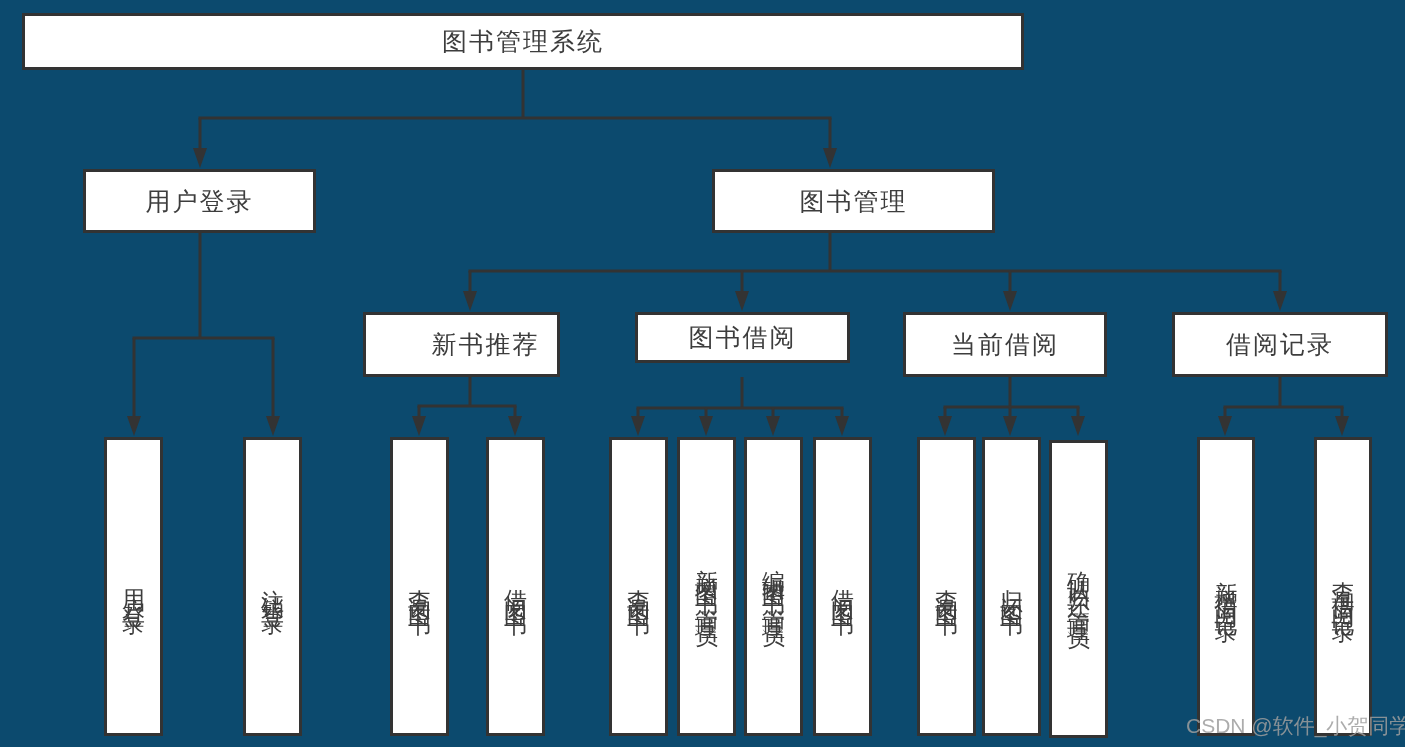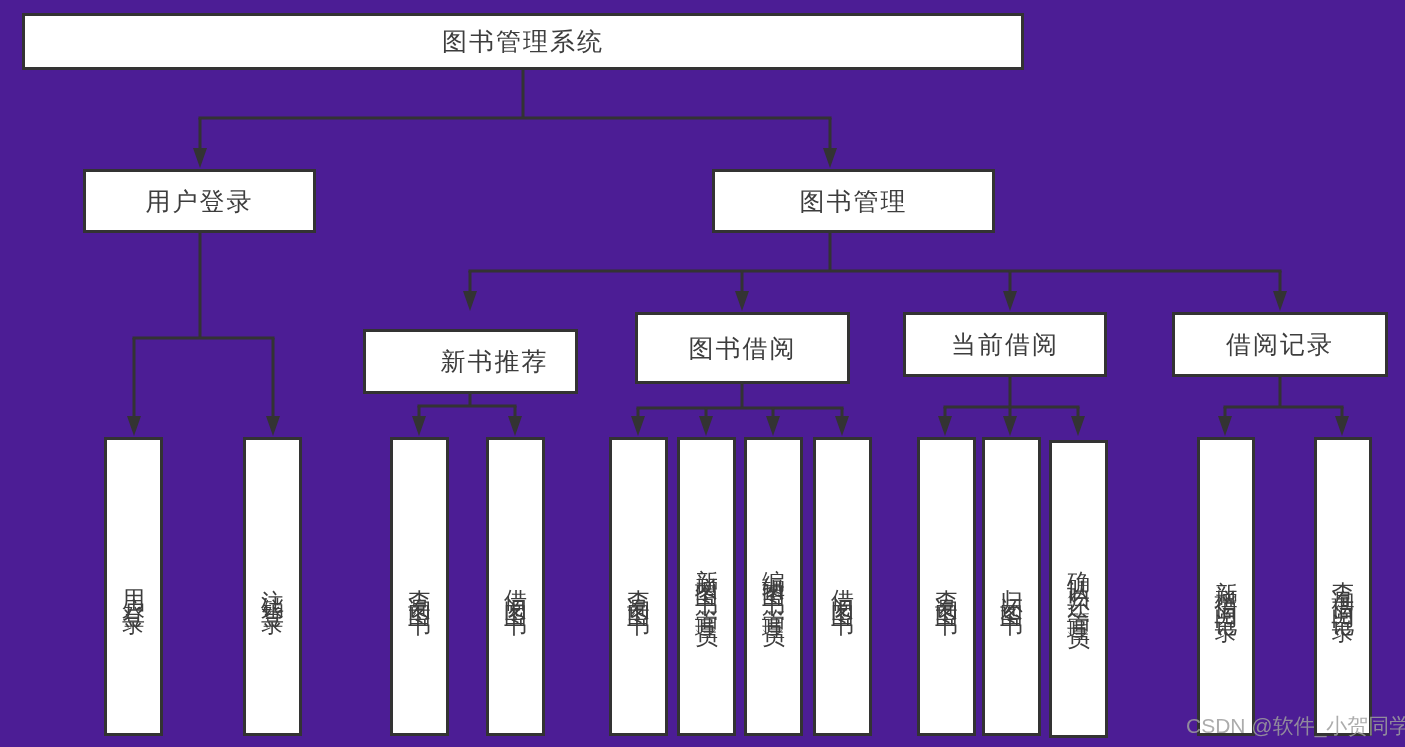--- a/index.html
+++ b/index.html
@@ -4,21 +4,21 @@
 <style>
   html, body {
     margin: 0;
     padding: 0;
     background: #ffffff;
   }
   .canvas {
     position: relative;
     width: 1405px;
     height: 747px;
-    background: #4c1d95;
+    background: #0c4a6e;
     font-family: "Liberation Sans", sans-serif;
     overflow: hidden;
   }
   .connectors {
     position: absolute;
     left: 0;
     top: 0;
     z-index: 0;
   }
   .node {
@@ -124,22 +124,22 @@
       <polygon points="1218,416 1232,416 1225,436"></polygon>
       <polygon points="1335,416 1349,416 1342,436"></polygon>
     </g>
   </svg>
 
   <div class="node h-node" style="left:22px; top:13px; width:1002px; height:57px;">图书管理系统</div>
 
   <div class="node h-node" style="left:83px; top:169px; width:233px; height:64px;">用户登录</div>
   <div class="node h-node" style="left:712px; top:169px; width:283px; height:64px;">图书管理</div>
 
-  <div class="node h-node" style="left:363px; top:329px; width:215px; height:65px;padding-left:48px;">新书推荐</div>
-  <div class="node h-node" style="left:635px; top:312px; width:215px; height:72px;">图书借阅</div>
+  <div class="node h-node" style="left:363px; top:312px; width:197px; height:65px;padding-left:48px;">新书推荐</div>
+  <div class="node h-node" style="left:635px; top:312px; width:215px; height:51px;">图书借阅</div>
   <div class="node h-node" style="left:903px; top:312px; width:204px; height:65px;">当前借阅</div>
   <div class="node h-node" style="left:1172px; top:312px; width:216px; height:65px;">借阅记录</div>
 
   <div class="node v-node" style="left:104px; top:437px; width:59px; height:299px;">用户登录</div>
   <div class="node v-node" style="left:243px; top:437px; width:59px; height:299px;">注销登录</div>
 
   <div class="node v-node" style="left:390px; top:437px; width:59px; height:299px;">查询图书</div>
   <div class="node v-node" style="left:486px; top:437px; width:59px; height:299px;">借阅图书</div>
 
   <div class="node v-node" style="left:609px; top:437px; width:59px; height:299px;">查询图书</div>

